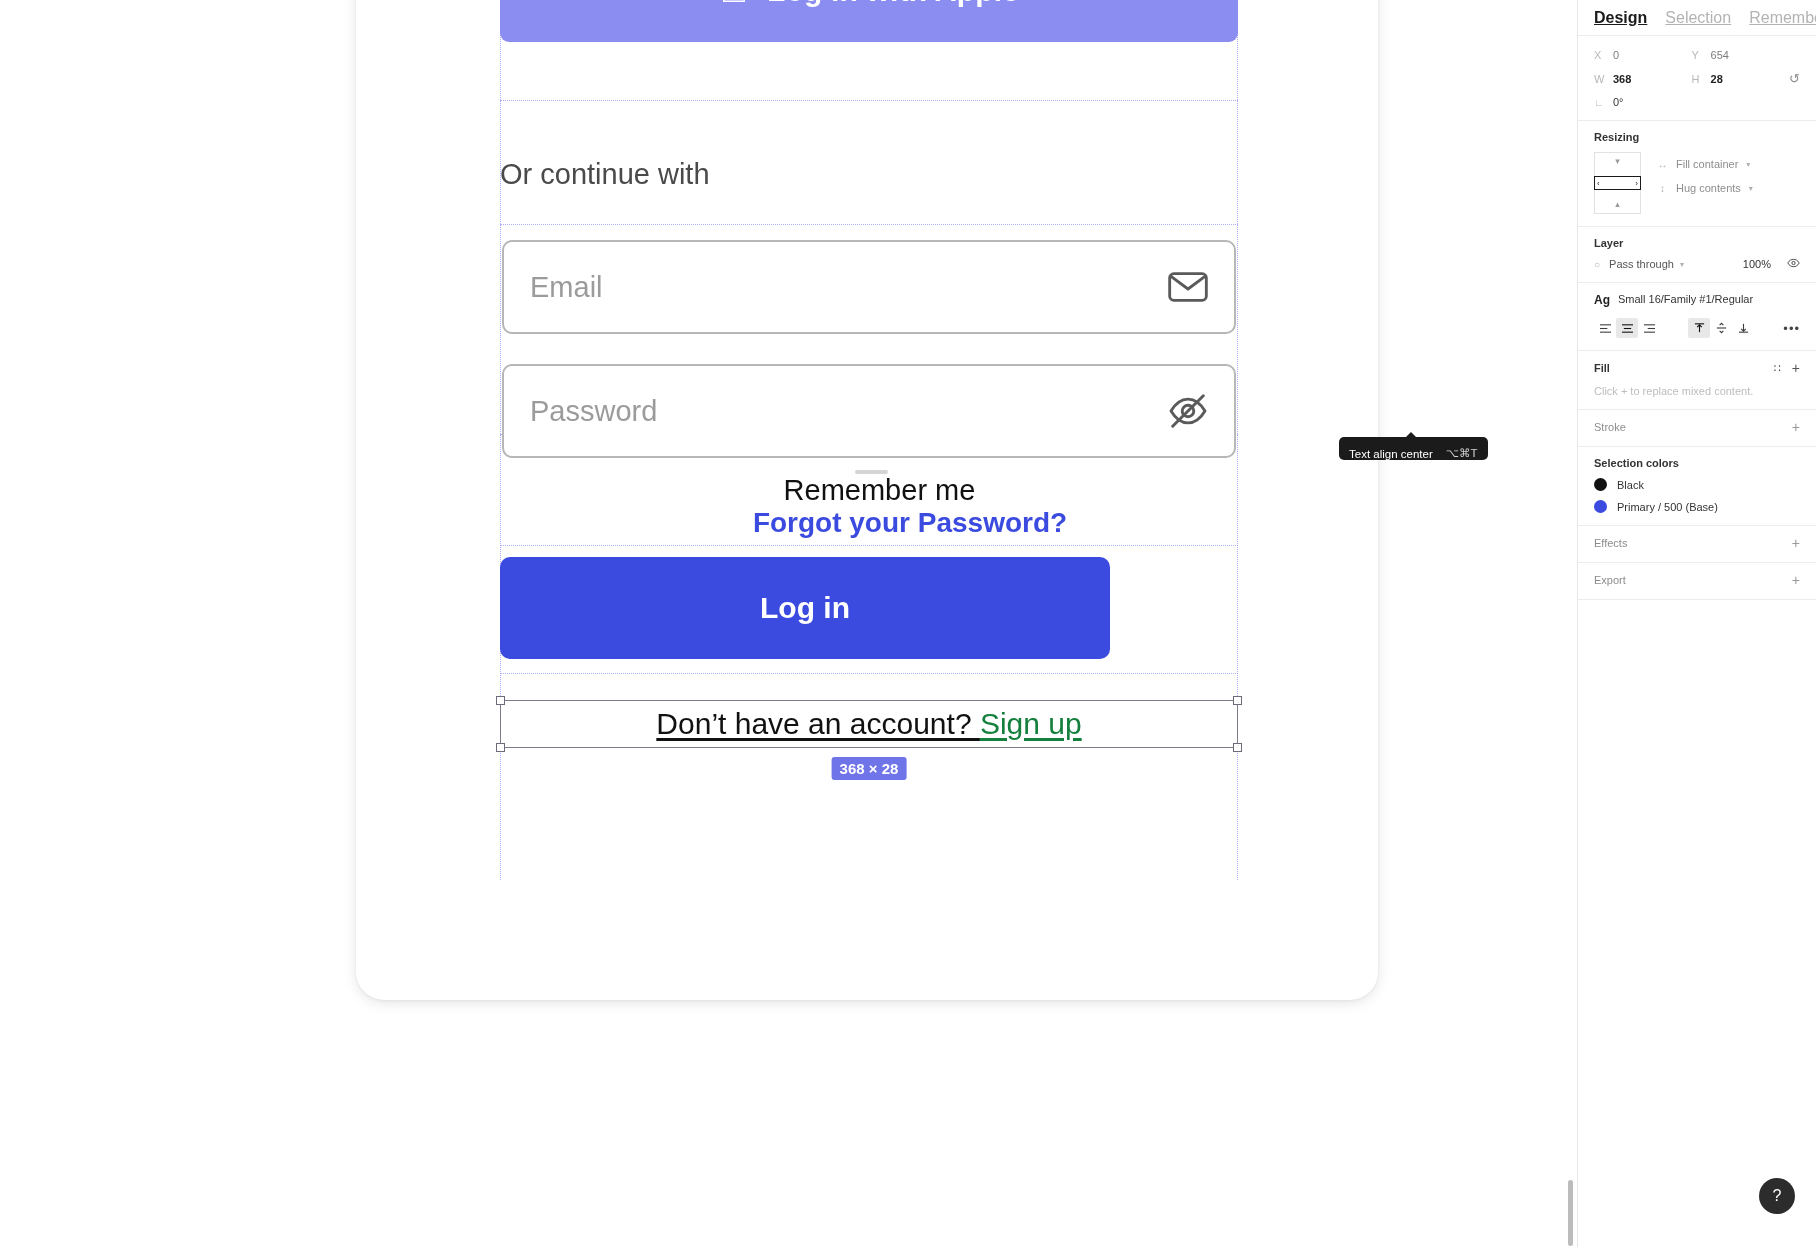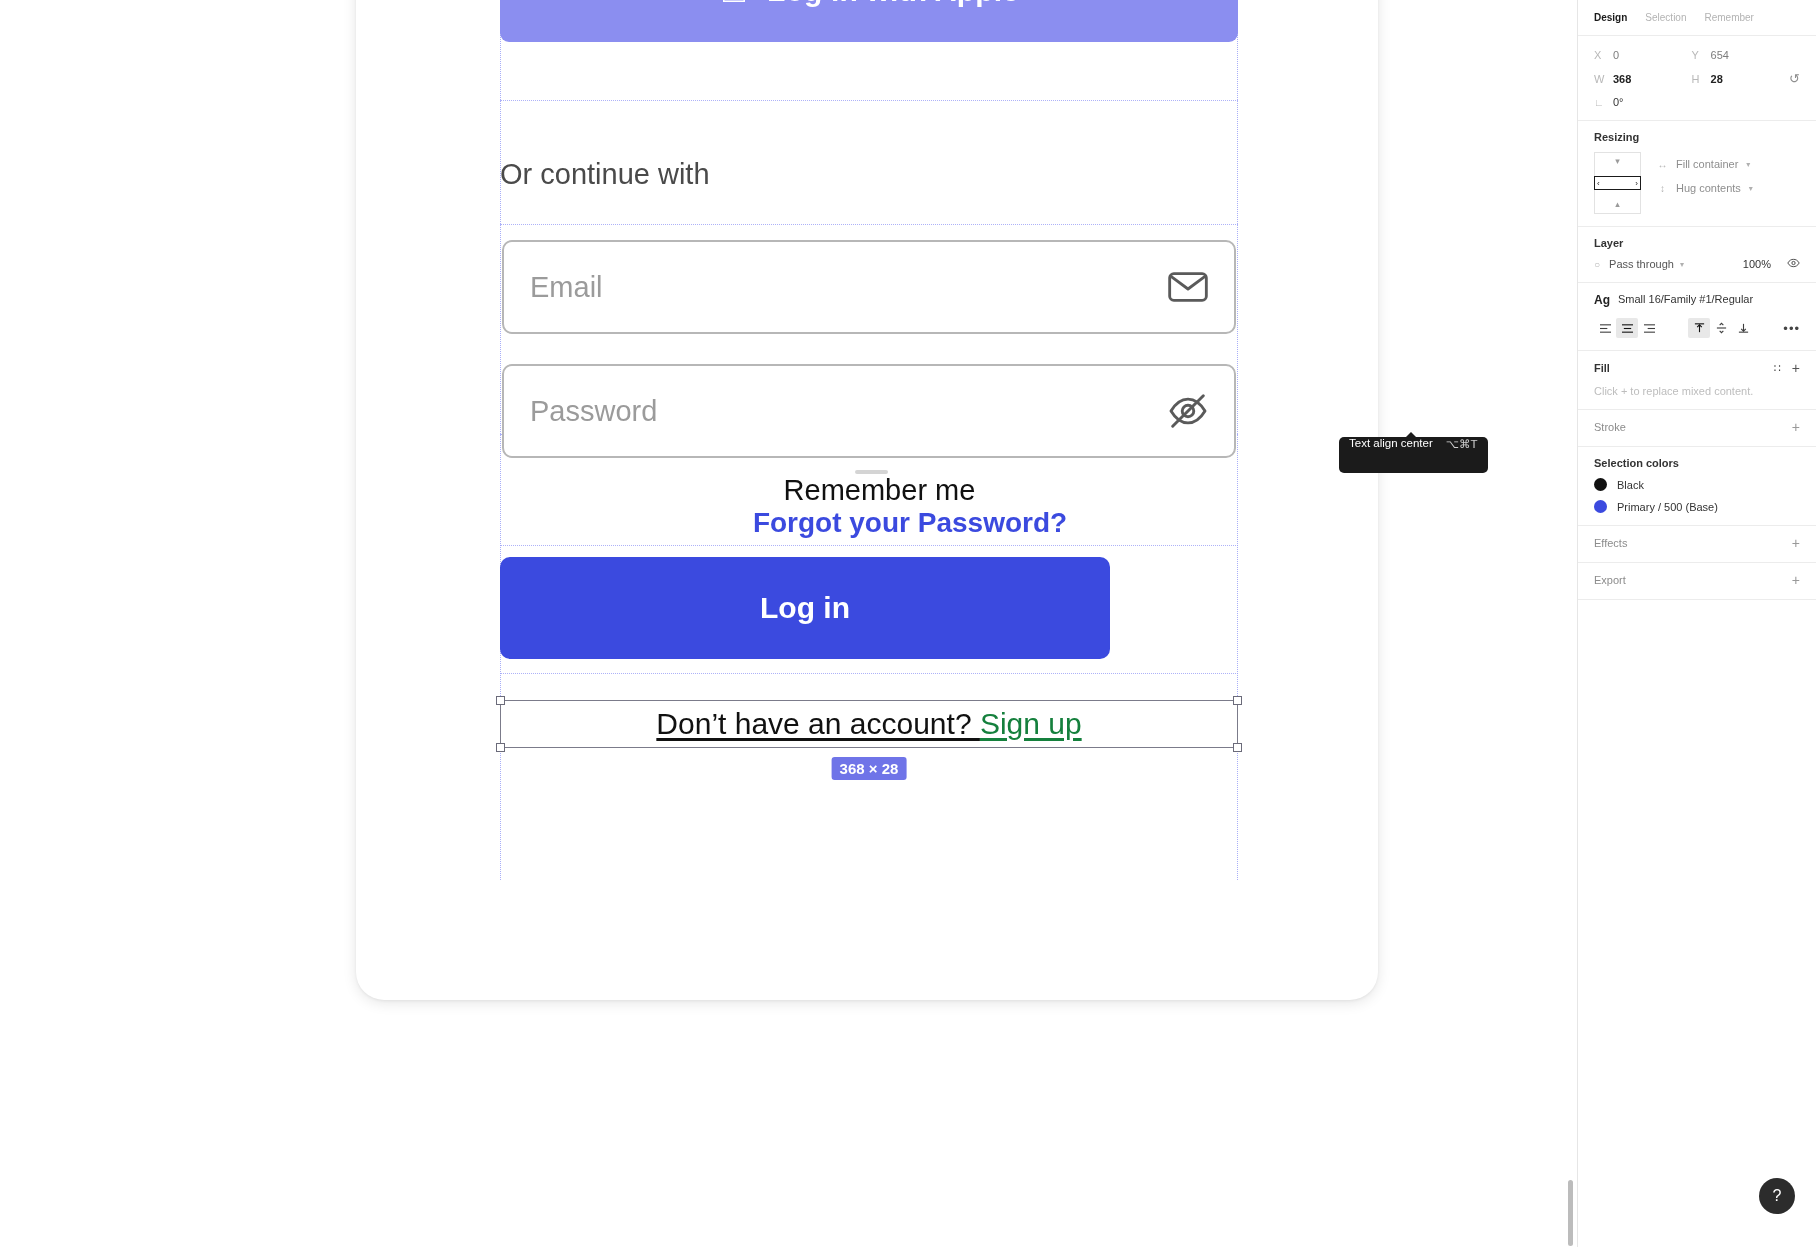--- a/index.html
+++ b/index.html
@@ -123,21 +123,21 @@
     background: #ffffff;
     border-left: 1px solid #e6e6e6;
     font-size: 11px;
     color: #333;
   }
   .panel-tabs {
     display: flex; align-items: center; gap: 18px;
     height: 36px; padding: 0 16px;
     border-bottom: 1px solid #ececec;
   }
-  .panel-tabs .tab { font-size: 10px; color: #b3b3b3; }
+  .panel-tabs .tab { font-size: 16px; color: #b3b3b3; text-decoration: underline; }
   .panel-tabs .tab.active { color: #1a1a1a; font-weight: bold; }
 
   .sect { border-bottom: 1px solid #ececec; padding: 10px 16px 12px; }
   .sect-title { font-size: 11px; font-weight: bold; color:#333; margin-bottom: 9px; }
   .sect-title.muted { color:#8c8c8c; font-weight: normal; }
 
   .props { display: grid; grid-template-columns: 1fr 1fr auto; row-gap: 10px; align-items: center; }
   .prop { display: flex; align-items: center; gap: 9px; }
   .prop .k { color:#b8b8b8; font-size: 11px; width: 10px; }
   .prop .v { color:#7d7d7d; font-size: 11px; }
@@ -187,21 +187,21 @@
   .row-head .sp { margin-left: auto; display:flex; align-items:center; gap: 12px; }
 
   .swatch-row { display:flex; align-items:center; gap: 10px; margin-top: 9px; }
   .swatch { width: 13px; height: 13px; border-radius: 50%; }
   .swatch-label { font-size: 11px; color:#333; }
 
   
   .tooltip {
     position: absolute; left: 1339px; top: 437px;
     background: #1b1b1b; color:#fff; border-radius: 5px;
-    height: 36px; display:flex; align-items:flex-start; gap: 13px;
+    height: 23px; display:flex; align-items:flex-end; gap: 13px;
     padding: 0 10px; font-size: 11.5px; white-space: nowrap;
     z-index: 50;
   }
   .tooltip .sc { color:#cfcfcf; }
   .tooltip:after {
     content:""; position:absolute; top:-5px; left: 66px;
     border-left: 6px solid transparent; border-right: 6px solid transparent;
     border-bottom: 6px solid #1b1b1b;
   }
 

